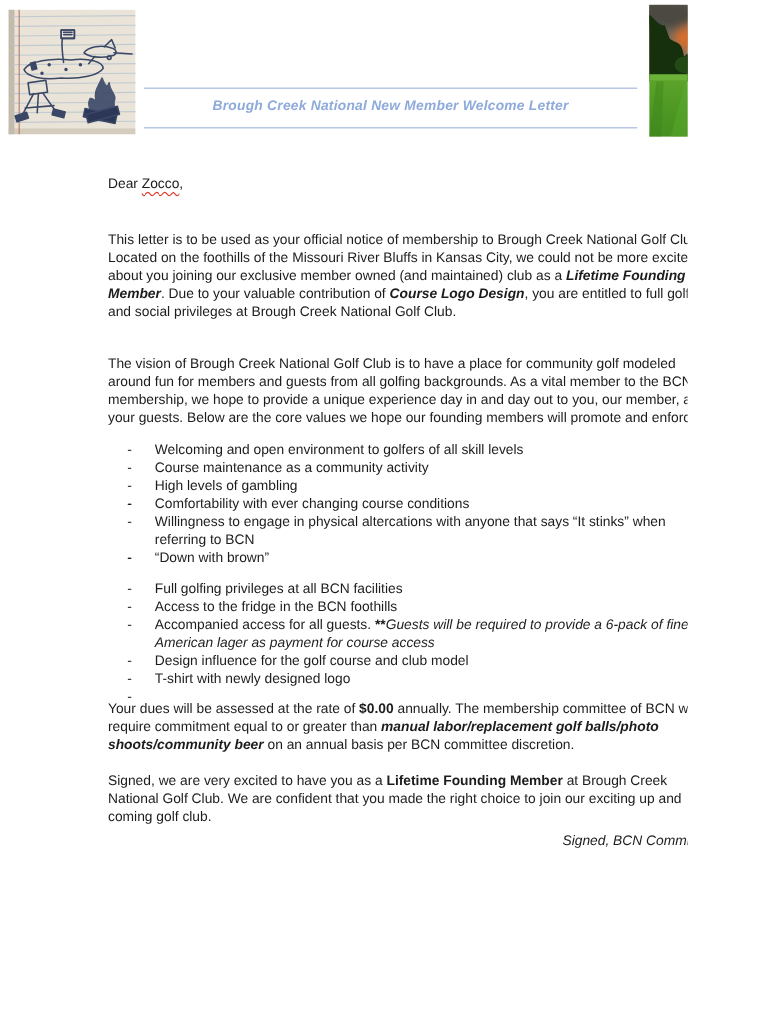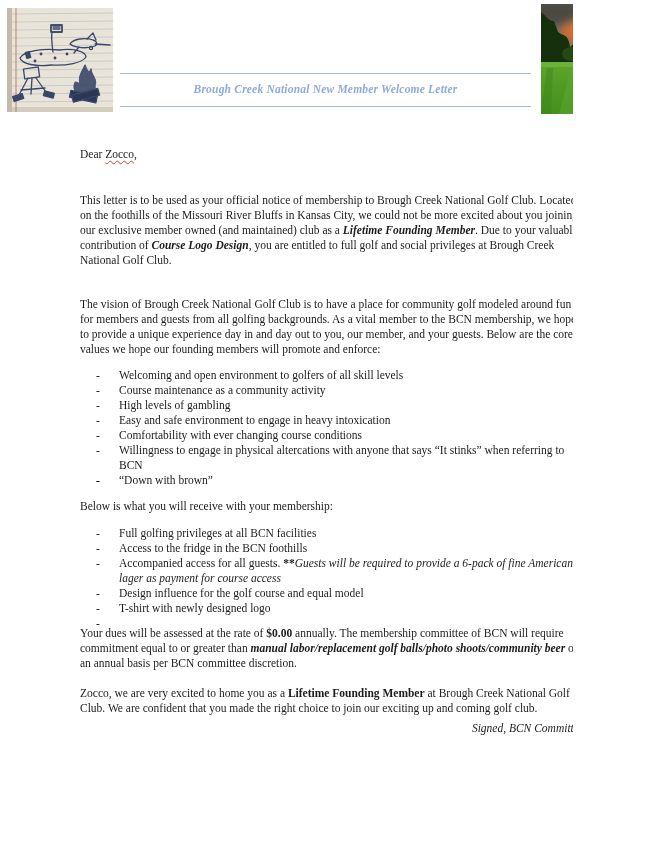--- a/index.html
+++ b/index.html
@@ -1,40 +1,40 @@
 <!DOCTYPE html>
 <html><head>
 <meta charset="utf-8">
 <style>
   html,body{margin:0;padding:0;}
   body{
     width:651px;height:844px;background:#ffffff;
     font-family:"Liberation Sans", sans-serif;
     -webkit-font-smoothing:antialiased;
   }
-  .page{position:relative;width:573px;height:844px;background:#fff;overflow:hidden;font-family:Liberation Serif, serif;}
+  .page{position:relative;width:573px;height:844px;background:#fff;overflow:hidden;}
 
   
   .sketch{position:absolute;left:7px;top:8px;width:106px;height:104px;}
   .photo{position:absolute;left:541px;top:4px;width:110px;height:110px;}
 
   
   .title-block{
     position:absolute;left:120px;top:73px;width:411px;
     border-top:1px solid #a6b9e2;border-bottom:1px solid #a6b9e2;
     padding:8px 0 9px;text-align:center;
   }
   .title-text{
     font-size:11.5px;line-height:15px;font-weight:bold;font-style:italic;
     color:#8eaadb;letter-spacing:.2px;
   }
 
   
   .letter{
-    position:absolute;left:80px;top:147px;width:504px;
+    position:absolute;left:90px;top:147px;width:504px;
     font-size:11.5px;line-height:15px;color:#1c1c1c;
   }
   .letter p{margin:0 0 11px;}
   p[data-name="salutation"]{margin-bottom:31px;}
   p[data-name="paragraph-intro"]{margin-bottom:29px;}
   p[data-name="paragraph-vision"]{margin-bottom:11px;}
   p[data-name="receive-intro"]{margin-bottom:12px;}
   p[data-name="paragraph-dues"]{margin-bottom:15px;}
   p[data-name="paragraph-closing"]{margin-bottom:5px;}
   ul.bullets{list-style:none;margin:0 0 11px;padding:0;}
@@ -157,38 +157,37 @@
     <p data-name="salutation"><span data-name="salutation-prefix">Dear </span><span class="squiggle" data-name="recipient-name">Zocco</span><span data-name="salutation-suffix">,</span></p>
 
     <p data-name="paragraph-intro"><span data-name="text-run">This letter is to be used as your official notice of membership to Brough Creek National Golf Club. Located on the foothills of the Missouri River Bluffs in Kansas City, we could not be more excited about you joining our exclusive member owned (and maintained) club as a </span><span class="seg-bi" data-name="emphasis-lifetime-founding-member">Lifetime Founding Member</span><span data-name="text-run">. Due to your valuable contribution of </span><span class="seg-bi" data-name="emphasis-course-logo-design">Course Logo Design</span><span data-name="text-run">, you are entitled to full golf and social privileges at Brough Creek National Golf Club.</span></p>
 
     <p data-name="paragraph-vision">The vision of Brough Creek National Golf Club is to have a place for community golf modeled around fun for members and guests from all golfing backgrounds. As a vital member to the BCN membership, we hope to provide a unique experience day in and day out to you, our member, and your guests. Below are the core values we hope our founding members will promote and enforce:</p>
 
     <ul class="bullets" data-name="core-values-list">
       <li data-name="list-item"><span class="dash" data-name="dash-bullet">-</span><span data-name="core-value">Welcoming and open environment to golfers of all skill levels</span></li>
       <li data-name="list-item"><span class="dash" data-name="dash-bullet">-</span><span data-name="core-value">Course maintenance as a community activity</span></li>
       <li data-name="list-item"><span class="dash" data-name="dash-bullet">-</span><span data-name="core-value">High levels of gambling</span></li>
-      <li data-name="list-item"><span class="dash" data-name="dash-bullet">-</span><span data-name="core-value">Easy and safe environment to engage in heavy intoxication</span></li>
+      <li data-name="list-item"><span class="dash" data-name="dash-bullet">-</span></li>
       <li data-name="list-item"><span class="dash" data-name="dash-bullet">-</span><span data-name="core-value">Comfortability with ever changing course conditions</span></li>
       <li data-name="list-item"><span class="dash" data-name="dash-bullet">-</span><span data-name="core-value">Willingness to engage in physical altercations with anyone that says “It stinks” when referring to BCN</span></li>
       <li data-name="list-item"><span class="dash" data-name="dash-bullet">-</span></li>
       <li data-name="list-item"><span class="dash" data-name="dash-bullet">-</span><span data-name="core-value">“Down with brown”</span></li>
     </ul>
 
-    <p data-name="receive-intro">Below is what you will receive with your membership:</p>
 
     <ul class="bullets" data-name="benefits-list">
       <li data-name="list-item"><span class="dash" data-name="dash-bullet">-</span><span data-name="benefit">Full golfing privileges at all BCN facilities</span></li>
       <li data-name="list-item"><span class="dash" data-name="dash-bullet">-</span><span data-name="benefit">Access to the fridge in the BCN foothills</span></li>
       <li data-name="list-item"><span class="dash" data-name="dash-bullet">-</span><span data-name="benefit">Accompanied access for all guests. </span><span class="seg-b" data-name="asterisks-note-marker">**</span><span class="seg-i" data-name="guest-note-italic">Guests will be required to provide a 6-pack of fine American lager as payment for course access</span></li>
-      <li data-name="list-item"><span class="dash" data-name="dash-bullet">-</span><span data-name="benefit">Design influence for the golf course and equal model</span></li>
+      <li data-name="list-item"><span class="dash" data-name="dash-bullet">-</span><span data-name="benefit">Design influence for the golf course and club model</span></li>
       <li data-name="list-item"><span class="dash" data-name="dash-bullet">-</span><span data-name="benefit">T-shirt with newly designed logo</span></li>
       <li data-name="list-item"><span class="dash" data-name="dash-bullet">-</span></li>
     </ul>
 
     <p data-name="paragraph-dues"><span data-name="text-run">Your dues will be assessed at the rate of </span><span class="seg-b" data-name="dues-amount">$0.00</span><span data-name="text-run"> annually. The membership committee of BCN will require commitment equal to or greater than </span><span class="seg-bi" data-name="emphasis-commitment-options">manual labor/replacement golf balls/photo shoots/community beer</span><span data-name="text-run"> on an annual basis per BCN committee discretion.</span></p>
 
-    <p data-name="paragraph-closing"><span data-name="text-run">Zocco, we are very excited to home you as a </span><span class="seg-b" data-name="emphasis-lifetime-founding-member">Lifetime Founding Member</span><span data-name="text-run"> at Brough Creek National Golf Club. We are confident that you made the right choice to join our exciting up and coming golf club.</span></p>
+    <p data-name="paragraph-closing"><span data-name="text-run">Signed, we are very excited to have you as a </span><span class="seg-b" data-name="emphasis-lifetime-founding-member">Lifetime Founding Member</span><span data-name="text-run"> at Brough Creek National Golf Club. We are confident that you made the right choice to join our exciting up and coming golf club.</span></p>
 
     <p class="signature seg-i" data-name="signature-line">Signed, BCN Committee</p>
 
   </div>
 </div>
 
 </body></html>

